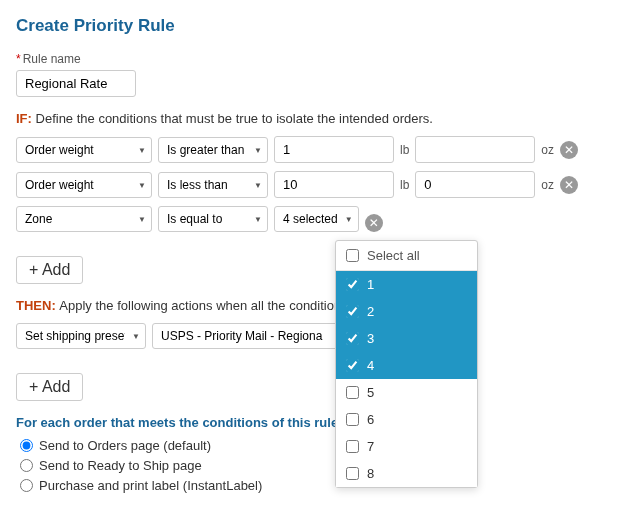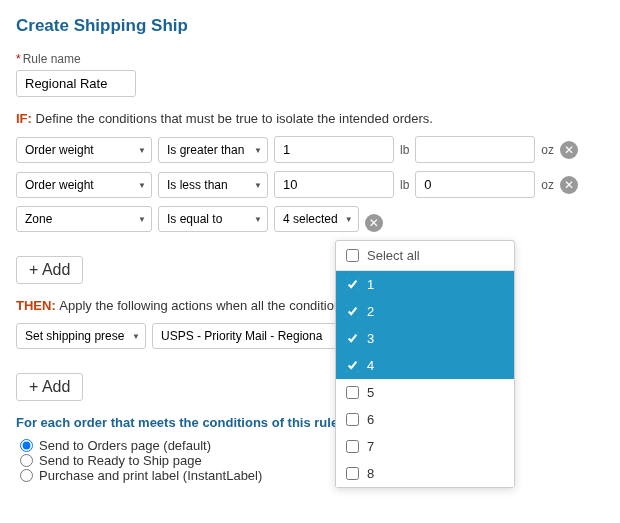--- a/index.html
+++ b/index.html
@@ -158,37 +158,38 @@
     }
     .for-each-label {
       color: #1a6496;
       font-weight: bold;
       font-size: 13px;
       margin-bottom: 8px;
     }
     .radio-group {
       display: flex;
       flex-direction: column;
+      gap: 5px;
       padding-left: 4px;
     }
     .radio-group label {
       font-size: 13px;
       display: flex;
       align-items: center;
       gap: 6px;
       cursor: pointer;
     }
     
     .dropdown-overlay {
       position: absolute;
       background: #fff;
       border: 1px solid #ccc;
       border-radius: 3px;
       box-shadow: 0 2px 8px rgba(0,0,0,0.15);
-      width: 180px;
+      width: 143px;
       z-index: 100;
       left: 335px;
       top: 240px;
     }
     .dropdown-overlay .select-all-row {
       padding: 7px 10px;
       display: flex;
       align-items: center;
       gap: 8px;
       border-bottom: 1px solid #e5e5e5;
@@ -235,21 +236,21 @@
     .condition-row-zone {
       display: flex;
       align-items: flex-end;
       gap: 6px;
       margin-bottom: 8px;
     }
   </style>
 </head>
 <body>
 
-<h1>Create Shipping Ship</h1>
+<h1>Create Priority Rule</h1>
 
 <div class="field-group">
   <div class="field-label">
     <span class="required-star">*</span><span>Rule name</span>
   </div>
   <input type="text" value="Regional Rate" style="">
 </div>
 
 <div class="section-label">
   <strong>IF:</strong>&nbsp;<span>Define the conditions that must be true to isolate the intended orders.</span>

